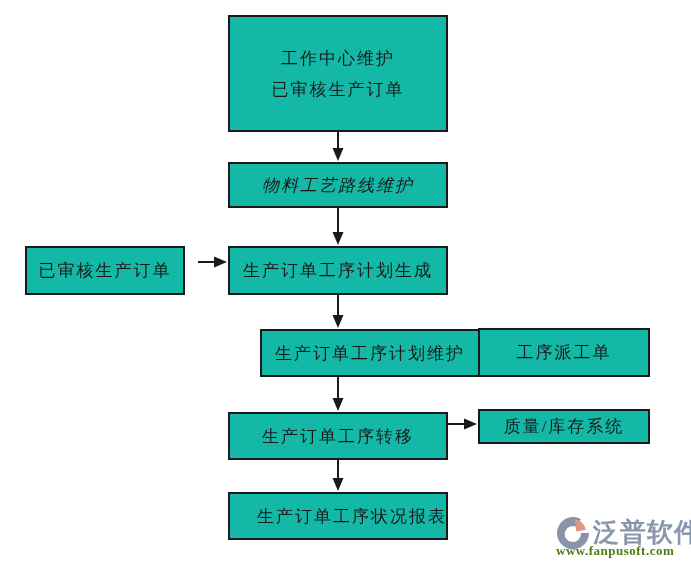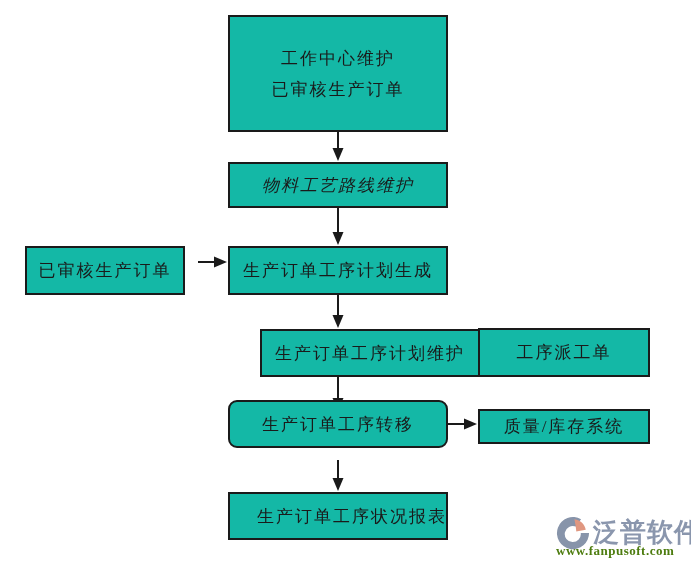--- a/index.html
+++ b/index.html
@@ -36,21 +36,21 @@
     letter-spacing: 2px;
     text-align: center;
     line-height: 31px;
     white-space: nowrap;
   }
   
   .node-master    { left: 228px; top: 15px;  width: 220px; height: 117px; }
   .node-routing   { left: 228px; top: 162px; width: 220px; height: 46px; font-style: italic; }
   .node-generate  { left: 228px; top: 246px; width: 220px; height: 49px; }
   .node-maintain  { left: 228px; top: 329px; width: 220px; height: 48px; margin-left: 32px; }
-  .node-transfer  { left: 228px; top: 400px; width: 220px; height: 48px; border-radius: 9px; }
+  .node-transfer  { left: 228px; top: 412px; width: 220px; height: 48px; }
   .node-report    { left: 228px; top: 492px; width: 220px; height: 48px; padding-left: 28px; }
   
   .node-approved  { left: 25px;  top: 246px; width: 160px; height: 49px; }
   .node-dispatch  { left: 478px; top: 328px; width: 172px; height: 49px; }
   .node-quality   { left: 478px; top: 409px; width: 172px; height: 35px; }
 
   .flow-line { stroke: #1a1a1a; stroke-width: 2; }
   .flow-head { fill: #1a1a1a; stroke: none; }
 
   

